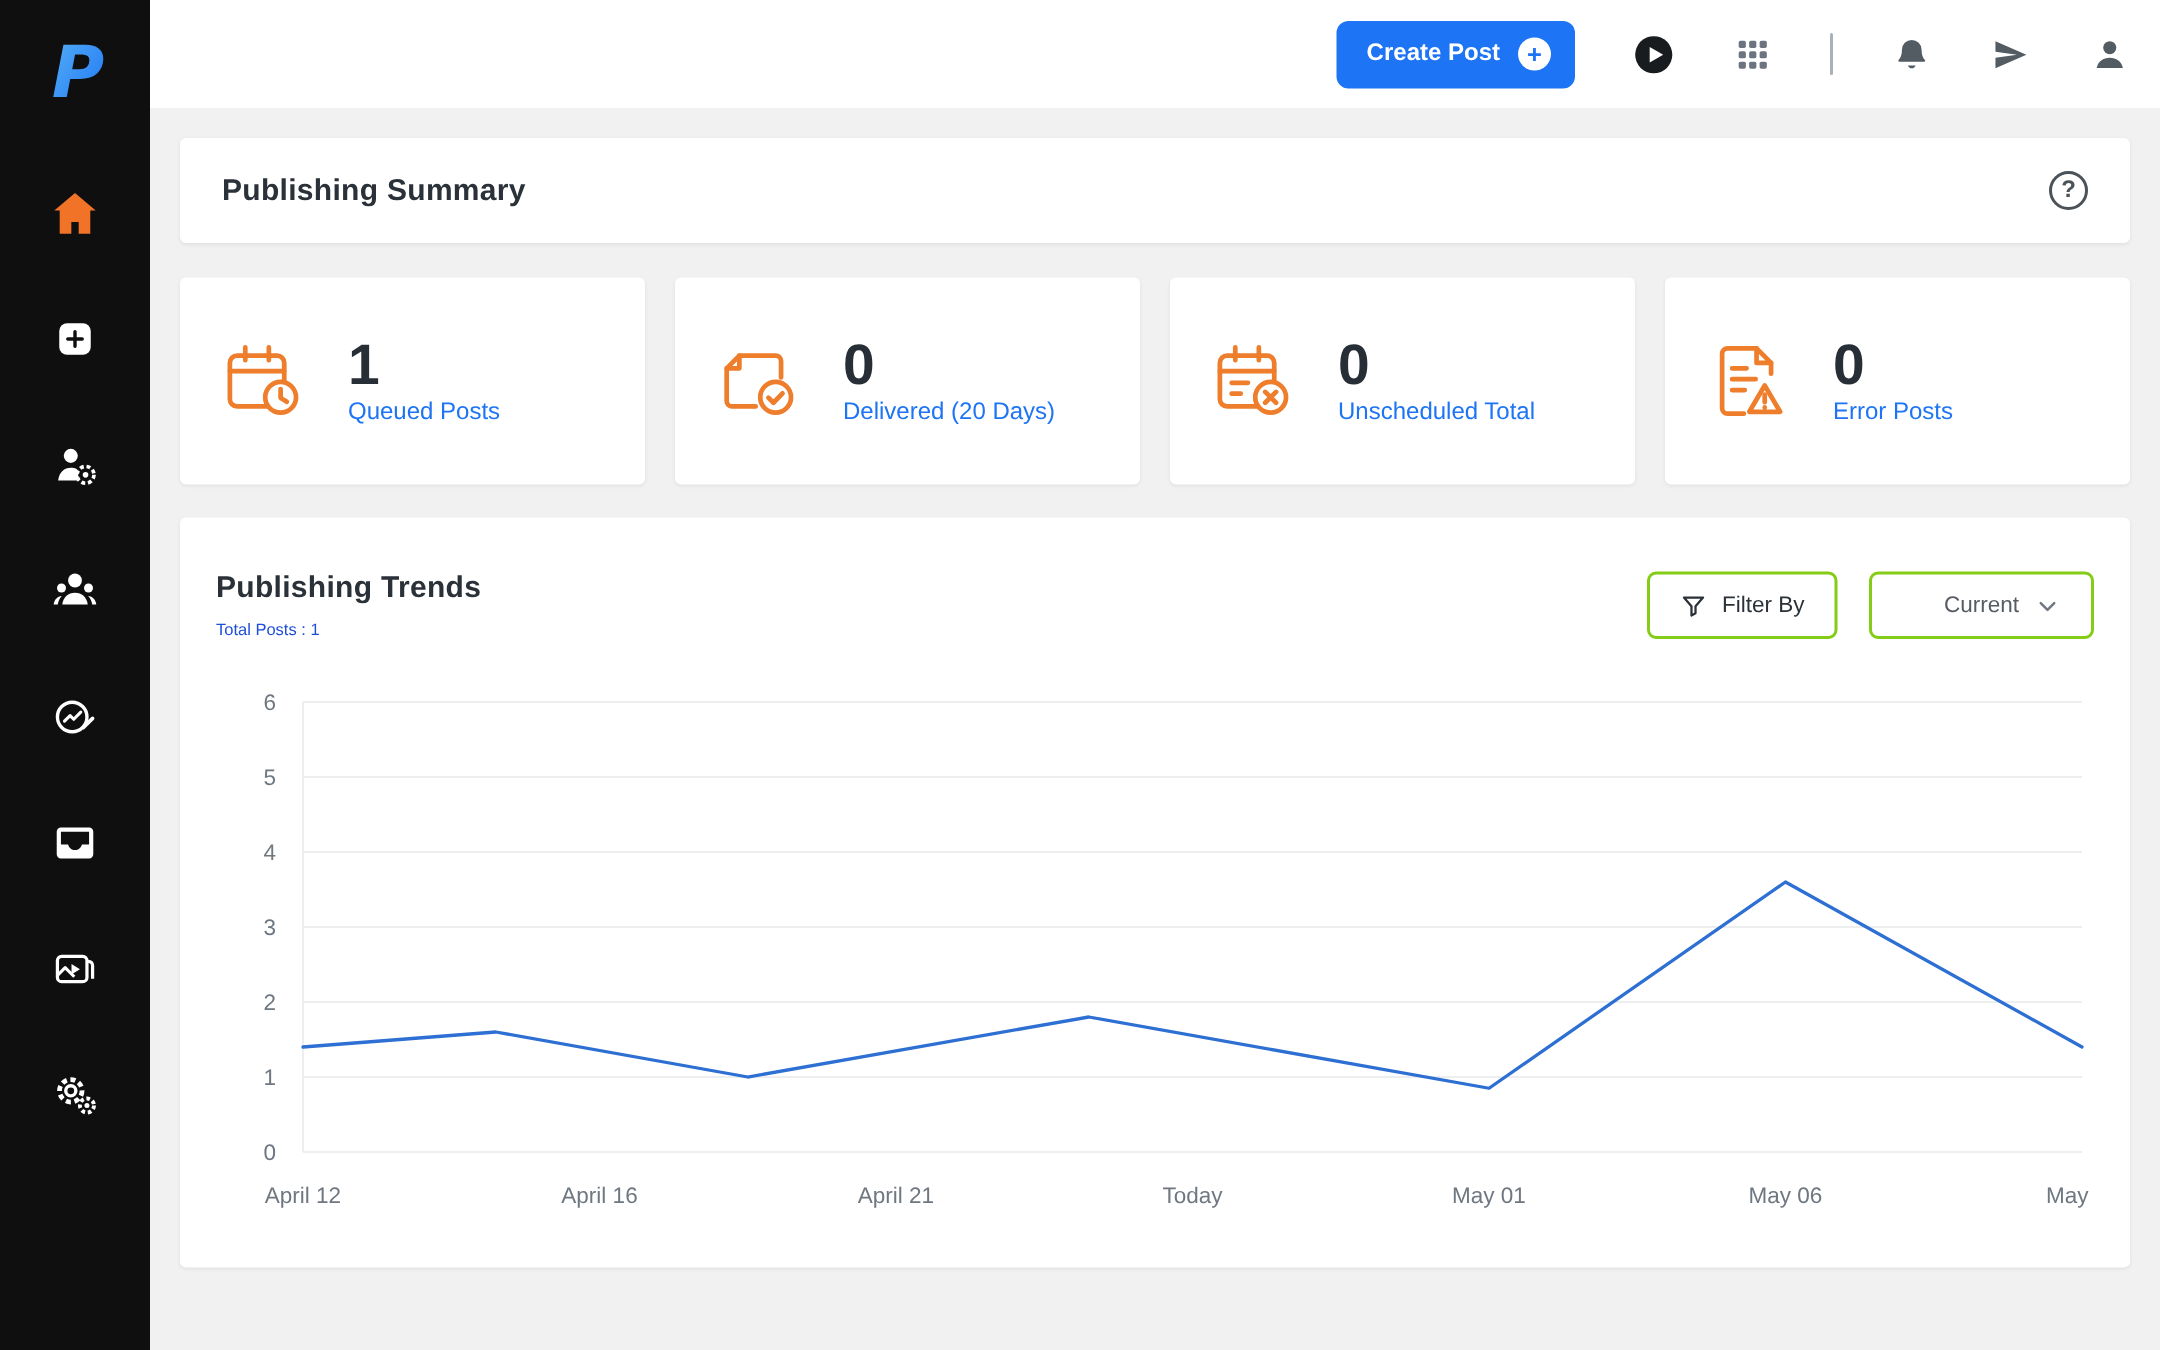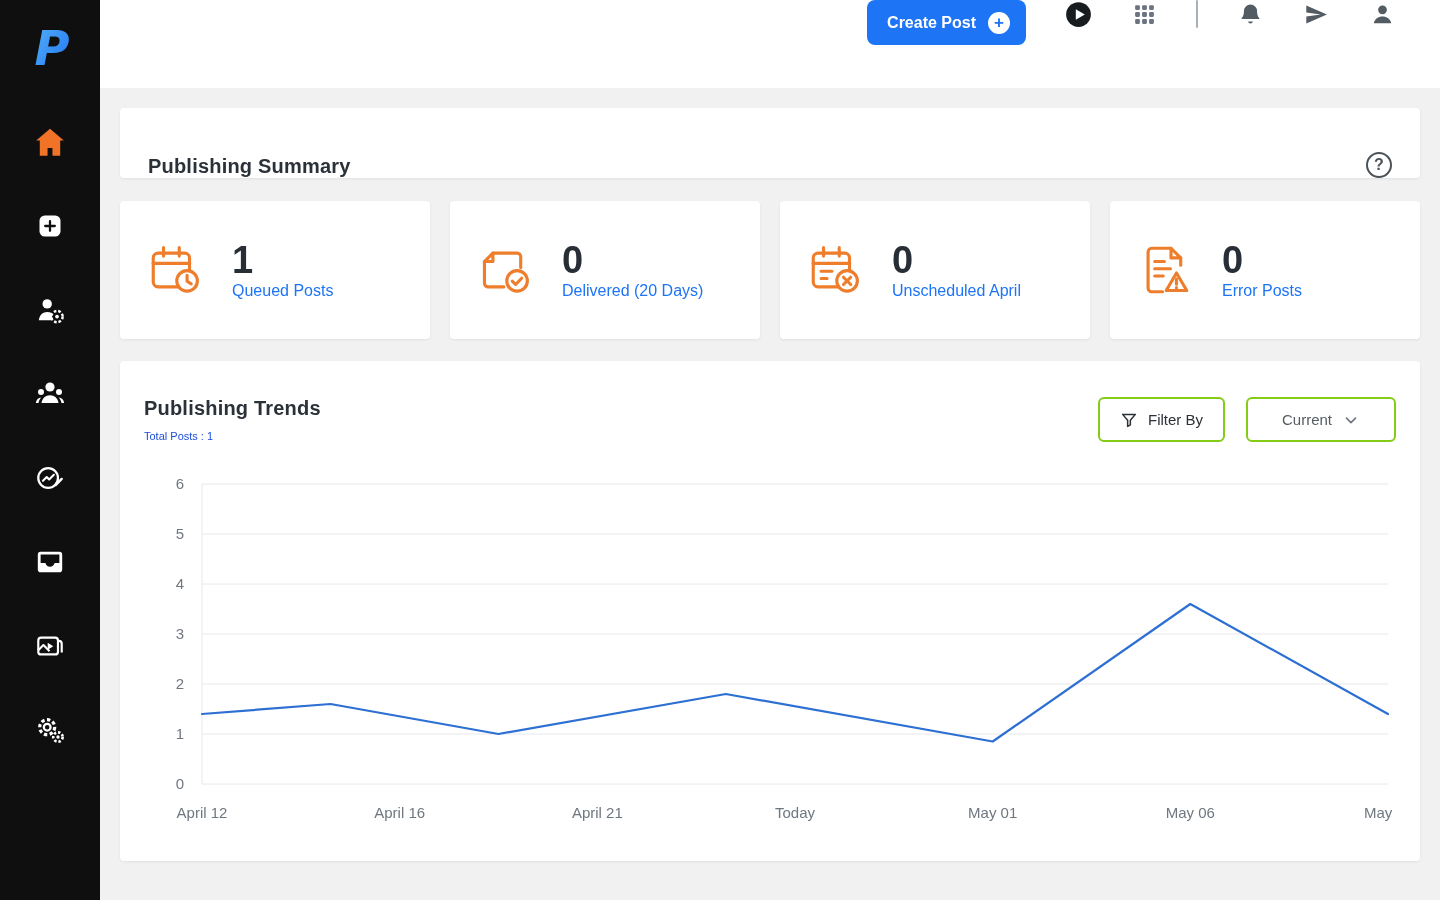--- a/index.html
+++ b/index.html
@@ -8,47 +8,47 @@
   .app { display:flex; width:1440px; height:900px; }
 
   
   .sidebar { width:100px; background:#0f0f0f; flex-shrink:0; display:flex; flex-direction:column; align-items:center; padding-top:22px; }
   .logo { width:52px; height:56px; display:flex; align-items:center; justify-content:center; margin-bottom:46px; cursor:pointer; }
   .side-nav { display:flex; flex-direction:column; align-items:center; gap:48px; }
   .side-item { width:36px; height:36px; display:flex; align-items:center; justify-content:center; cursor:pointer; }
 
   
   .main-col { flex:1; display:flex; flex-direction:column; }
-  .topbar { height:88px; background:#ffffff; display:flex; align-items:flex-start; justify-content:flex-end; gap:38px; padding-right:44px; flex-shrink:0; }
+  .topbar { height:72px; background:#ffffff; display:flex; align-items:center; justify-content:flex-end; gap:38px; padding-right:20px; flex-shrink:0; }
   .create-post { height:45px; background:#1d74f5; border:none; border-radius:8px; color:#fff; font-family:"Liberation Sans",sans-serif; font-size:16px; font-weight:bold; display:flex; align-items:center; gap:12px; padding:0 16px 0 20px; cursor:pointer; }
   .plus-badge { width:22px; height:22px; border-radius:50%; background:#fff; color:#1d74f5; font-size:17px; font-weight:bold; display:flex; align-items:center; justify-content:center; line-height:1; }
   .topbar-icon { width:28px; height:28px; display:flex; align-items:center; justify-content:center; cursor:pointer; }
   .topbar-divider { width:2px; height:28px; background:#aab0b7; border-radius:1px; }
 
   
   .content { flex:1; padding:20px 20px 0 20px; }
   .card { background:#fff; border-radius:4px; box-shadow:0 1px 3px rgba(0,0,0,0.07); }
 
-  .summary-card { height:70px; display:flex; align-items:flex-end; justify-content:space-between; padding:0 28px; margin-bottom:23px; }
+  .summary-card { height:70px; display:flex; align-items:center; justify-content:space-between; padding:0 28px; margin-bottom:23px; }
   .section-title { font-size:20px; font-weight:bold; color:#2b3138; letter-spacing:0.2px; }
   .help-circle { width:26px; height:26px; border-radius:50%; border:2px solid #4b5258; color:#4b5258; font-size:16px; font-weight:bold; display:flex; align-items:center; justify-content:center; cursor:pointer; }
 
   .stats-row { display:grid; grid-template-columns:repeat(4,1fr); gap:20px; margin-bottom:22px; }
   .stat-card { height:138px; display:flex; align-items:center; padding:0 26px; gap:28px; cursor:pointer; }
   .stat-icon { width:58px; height:58px; flex-shrink:0; }
   .stat-text { display:flex; flex-direction:column; }
   .stat-value { font-size:38px; font-weight:bold; color:#272e36; line-height:1.1; }
   .stat-label { font-size:16px; color:#1d74f5; margin-top:0;text-align:center; }
 
   .trends-card { height:500px; padding:36px 24px 14px 24px; }
   .trends-header { display:flex; align-items:flex-start; justify-content:space-between; }
   .trends-sub { font-size:11px; color:#1d4ed8; margin-top:10px; }
   .trends-controls { display:flex; gap:21px; }
   .btn-outline { height:45px; background:#fff; border:2px solid #84cc16; border-radius:6px; display:flex; align-items:center; gap:10px; padding:0 20px; font-family:"Liberation Sans",sans-serif; font-size:15px; color:#2b3138; cursor:pointer; }
-  .range-select { width:150px; justify-content:center; color:#555c63; }
+  .range-select { width:150px; justify-content:flex-end; color:#555c63; }
 
   .trends-chart { width:100%; height:370px; margin-top:24px; display:block; }
   .gridline { stroke:#e7e8ea; stroke-width:1; }
   .ylab { fill:#6f7780; font-size:15px; text-anchor:end; font-family:"Liberation Sans",sans-serif; }
   .xlab { fill:#6f7780; font-size:15px; text-anchor:middle; font-family:"Liberation Sans",sans-serif; }
 </style>
 </head>
 <body>
 
 <div class="app">
@@ -219,21 +219,21 @@
           <svg class="stat-icon" viewBox="0 0 48 48" fill="none" stroke="#ee7d2c" stroke-width="2.6" stroke-linecap="round" stroke-linejoin="round">
             <rect x="6" y="10" width="30" height="28" rx="4"></rect>
             <path d="M6 18.5h30"></path>
             <path d="M14.5 5.5v7M27.5 5.5v7"></path>
             <path d="M12.5 25h9M12.5 31h5"></path>
             <circle cx="34" cy="33" r="8.5" fill="#fff"></circle>
             <path d="M31 30l6 6M37 30l-6 6"></path>
           </svg>
           <div class="stat-text">
             <span class="stat-value">0</span>
-            <span class="stat-label">Unscheduled April</span>
+            <span class="stat-label">Unscheduled Total</span>
           </div>
         </div>
 
         <div class="card stat-card">
           <svg class="stat-icon" viewBox="0 0 48 48" fill="none" stroke="#ee7d2c" stroke-width="2.6" stroke-linecap="round" stroke-linejoin="round">
             <path d="M29 6H13a3 3 0 0 0-3 3v30a3 3 0 0 0 3 3h9"></path>
             <path d="M29 6l8 8h-8z"></path>
             <path d="M37 14v6"></path>
             <path d="M15.5 17h8M15.5 23h13M15.5 29h7"></path>
             <path d="M33.5 26.5 42 41H25z" fill="#fff"></path>

